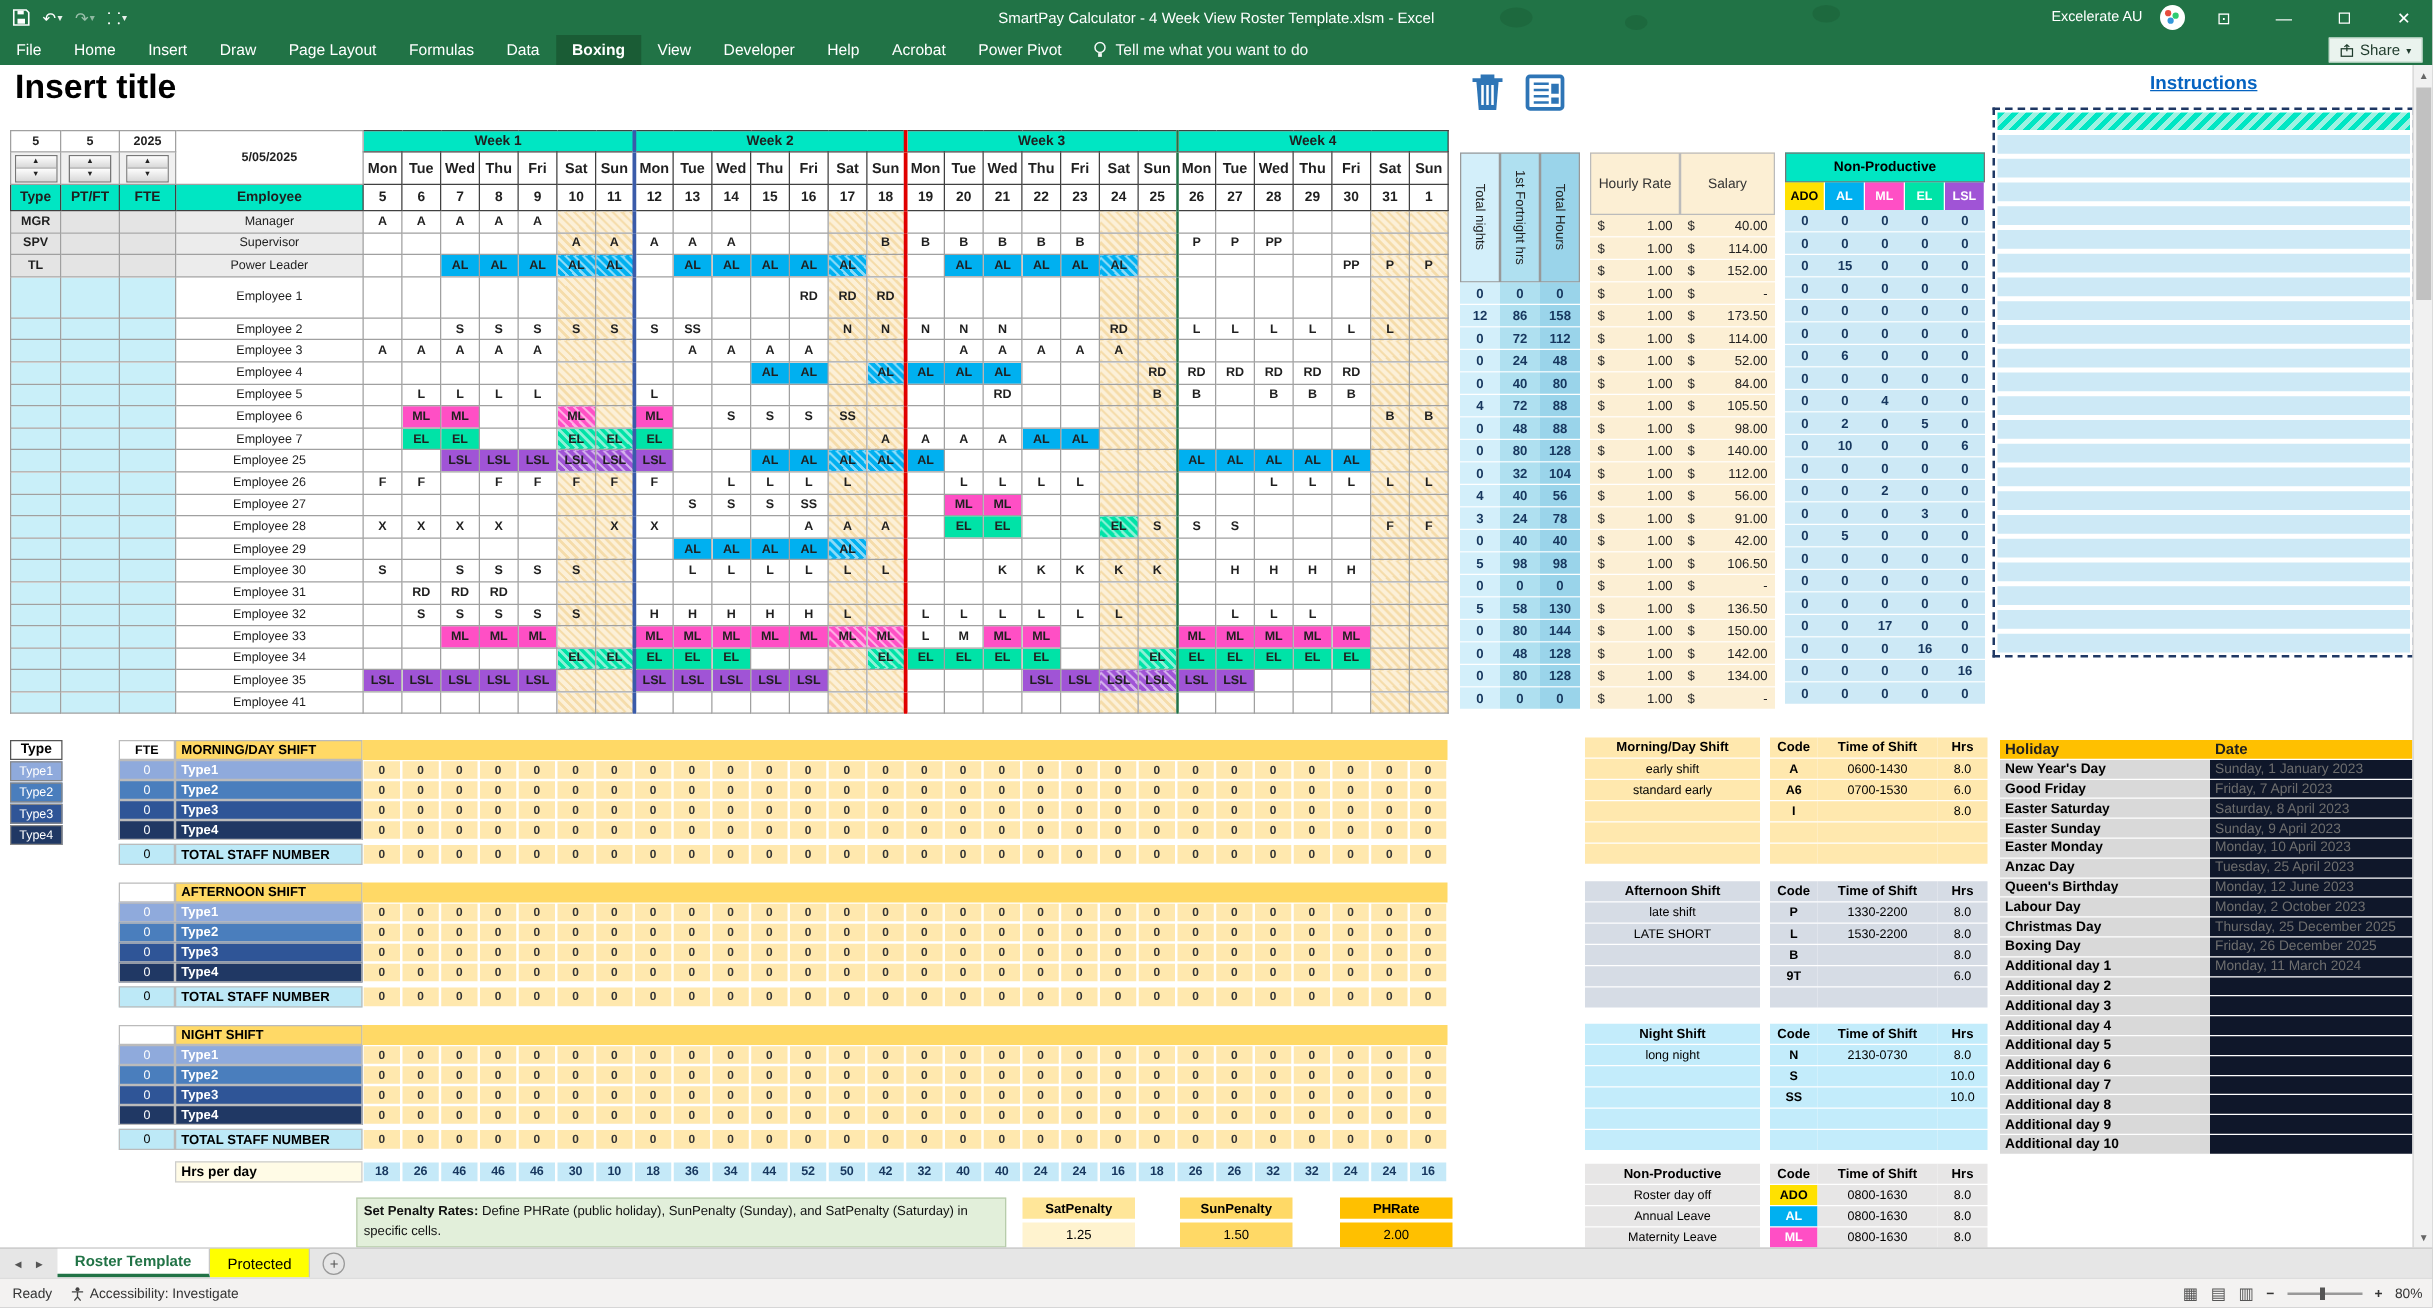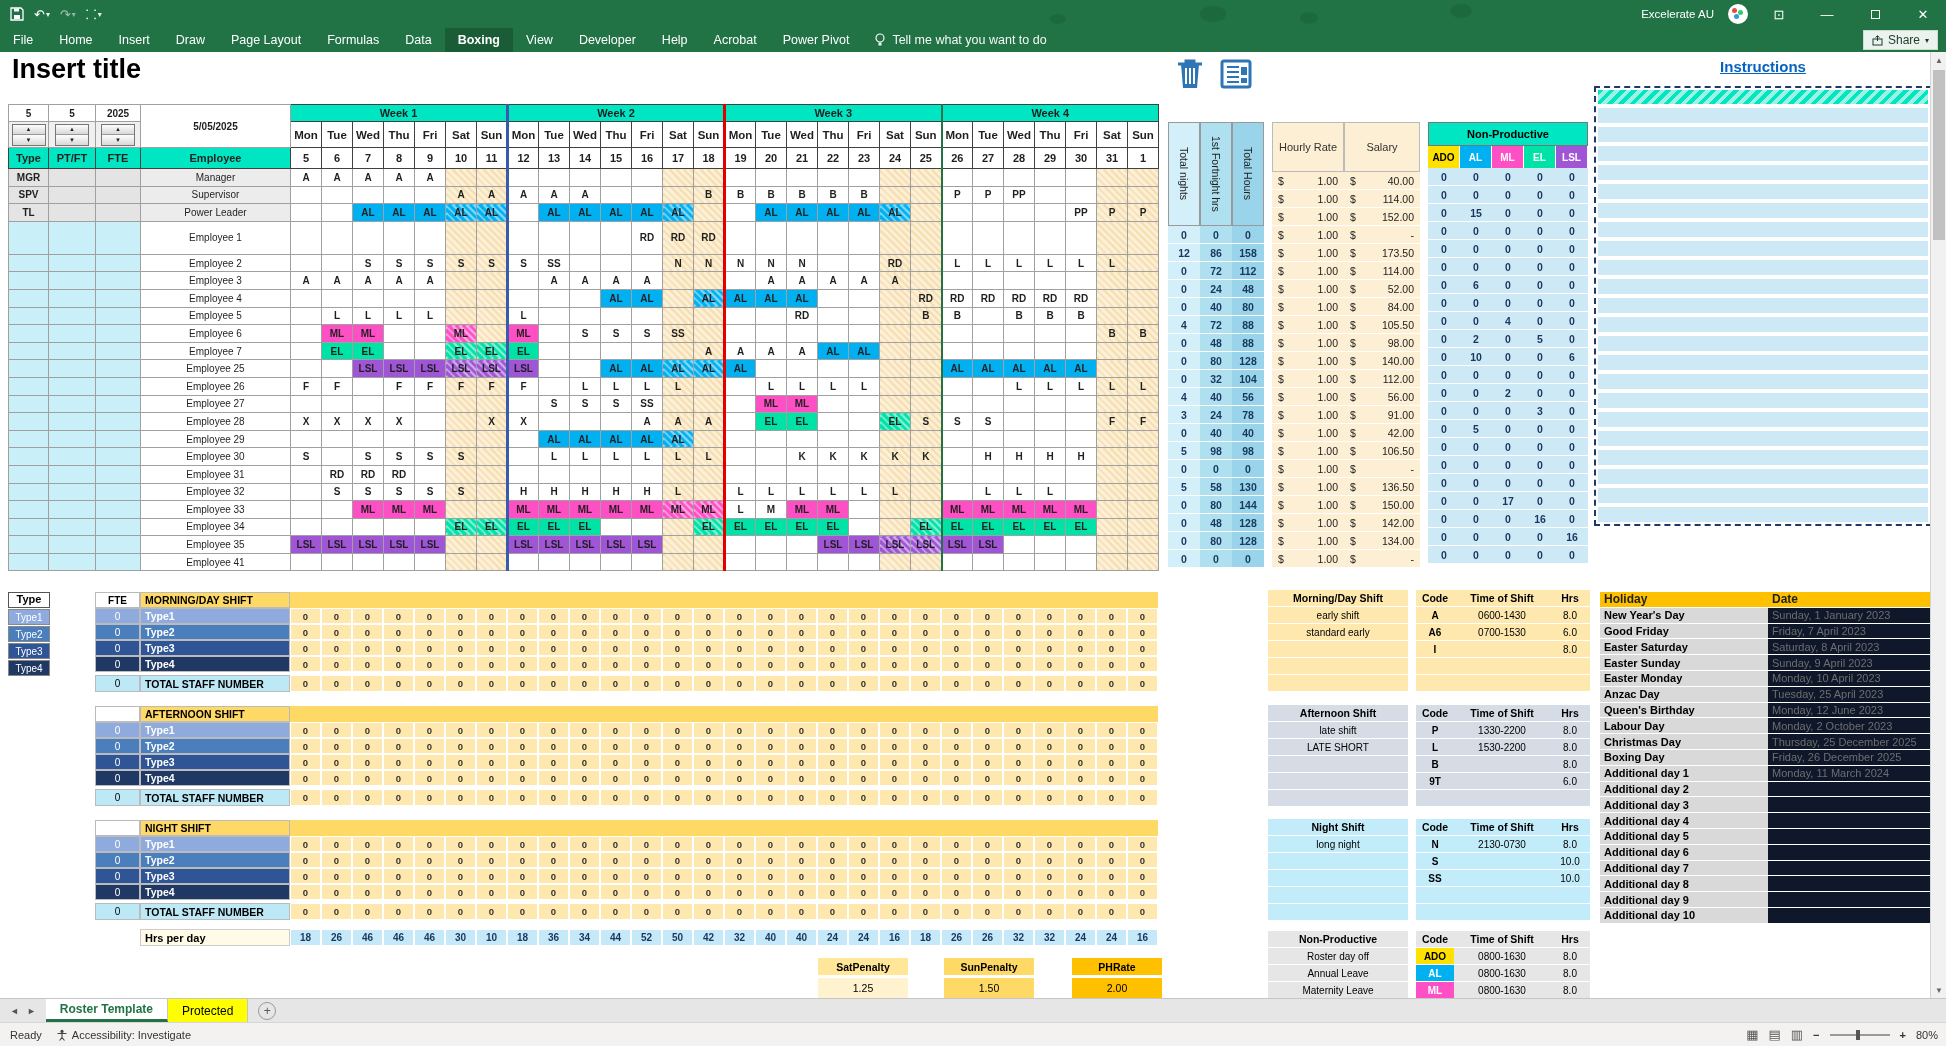--- a/index.html
+++ b/index.html
@@ -146,20 +146,21 @@
         <svg width="14" height="14" viewBox="0 0 14 14">
             <path d="M1 1h10l2 2v10H1z" fill="none" stroke="#fff" stroke-width="1.3"></path>
             <rect x="4" y="8" width="6" height="4" fill="#fff"></rect>
             <rect x="4" y="1.5" width="5" height="3" fill="#fff"></rect>
           </svg>
       </span>
       <span class="qbtn">↶<span class="dd">▾</span></span>
       <span class="qbtn dim">↷<span class="dd">▾</span></span>
       <span class="qbtn">⸬<span class="dd">▾</span></span>
     </div>
+    <div class="tb-title">SmartPay Calculator - 4 Week View Roster Template.xlsm  -  Excel</div>
     <div class="tb-right">
       <span class="account">Excelerate AU</span>
       <span class="avatar">
         <i style="left:4px;top:4px;background:#e74c3c"></i>
           <i style="left:10px;top:6px;background:#2ecc71"></i>
           <i style="left:6px;top:10px;background:#3498db"></i>
       </span>
       <span class="winbtn">⊡</span>
       <span class="winbtn">—</span>
       <span class="winbtn"><span class="restore-glyph"></span></span>
@@ -2079,20 +2080,21 @@
           <i>26</i>
           <i>26</i>
           <i>32</i>
           <i>32</i>
           <i>24</i>
           <i>24</i>
           <i>16</i>
         </div>
     </div>
 
+    <div class="pen-note"><b>Set Penalty Rates:</b><span> Define PHRate (public holiday), SunPenalty (Sunday), and SatPenalty (Saturday) in specific cells.</span></div>
     <div id="penalty-boxes">
         <div class="pen-box" style="left:818px">
     <div class="pen-h" style="background:#ffe699">SatPenalty</div>
     <div class="pen-v" style="background:#fff3cf">1.25</div>
         </div>
         <div class="pen-box" style="left:944px">
     <div class="pen-h" style="background:#ffd966">SunPenalty</div>
     <div class="pen-v" style="background:#ffd966">1.50</div>
         </div>
         <div class="pen-box" style="left:1072px">

